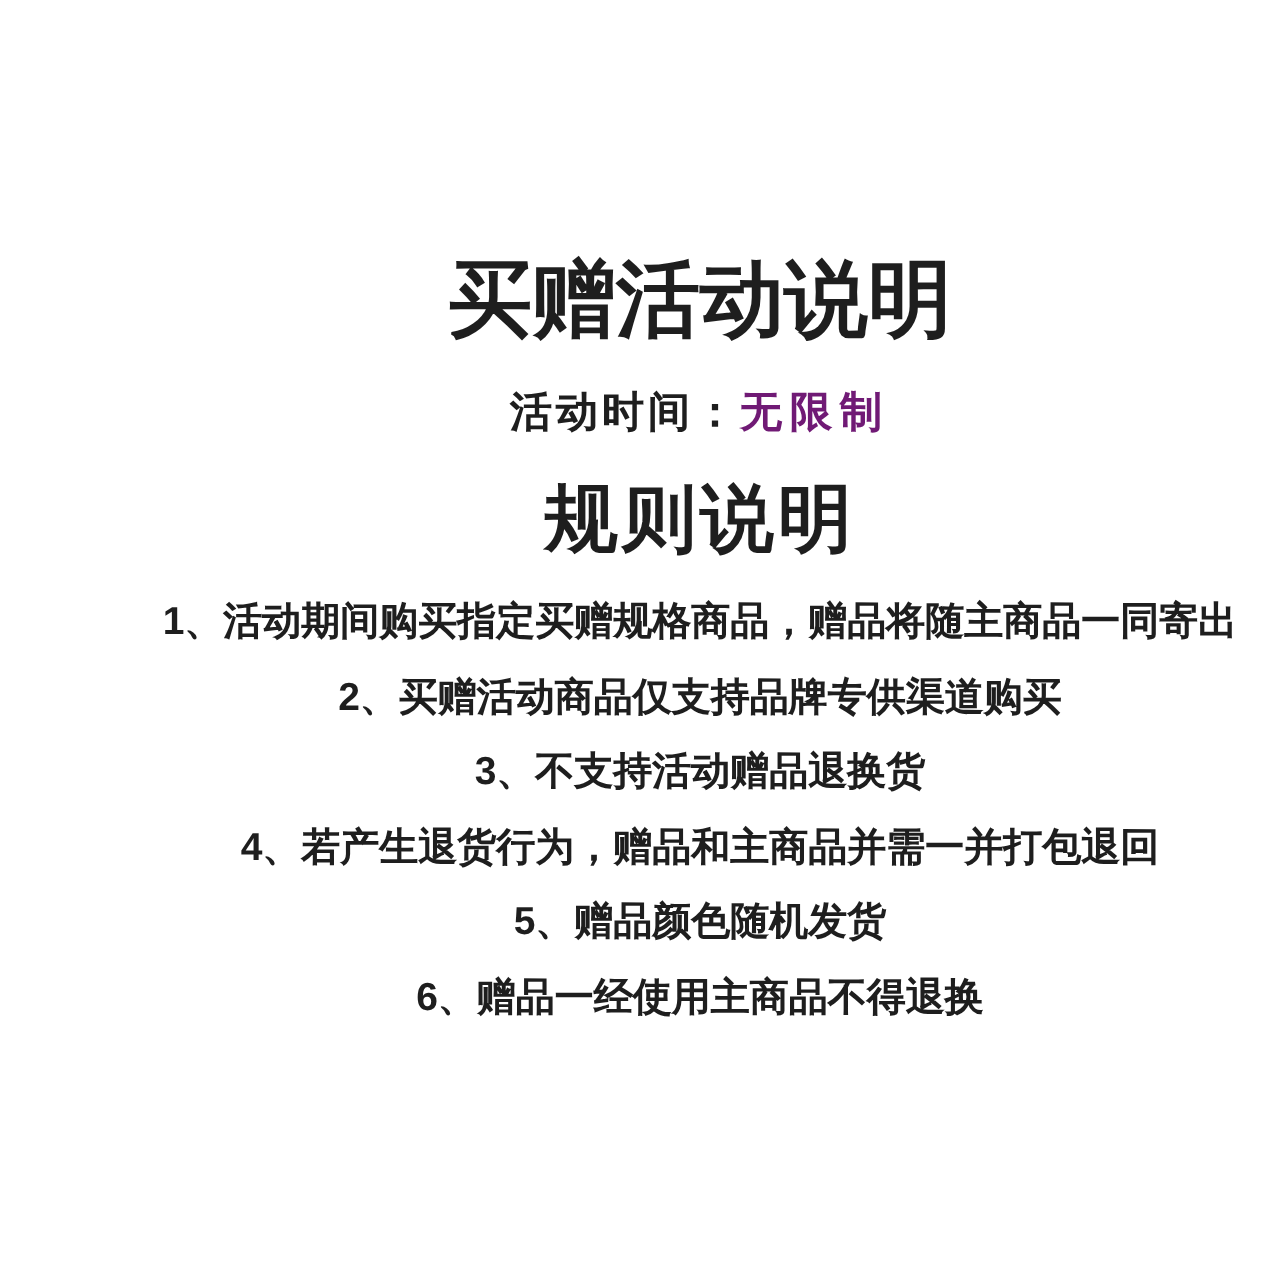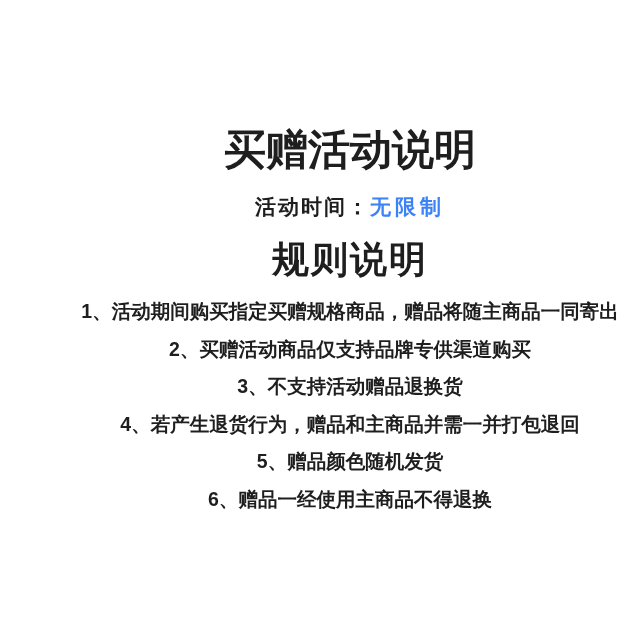--- a/index.html
+++ b/index.html
@@ -31,21 +31,21 @@
     letter-spacing: 0;
   }
   .subtitle {
     font-size: 21px;
     line-height: 28px;
     font-weight: bold;
     margin: 21px 0 0 0;
     letter-spacing: 2px;
   }
   .subtitle .value {
-    color: #3b82f6;
+    color: #701a75;
     letter-spacing: 4px;
   }
   .rules-heading {
     font-size: 37px;
     line-height: 44px;
     font-weight: bold;
     margin: 17px 0 0 0;
     letter-spacing: 2px;
   }
   .rules {

